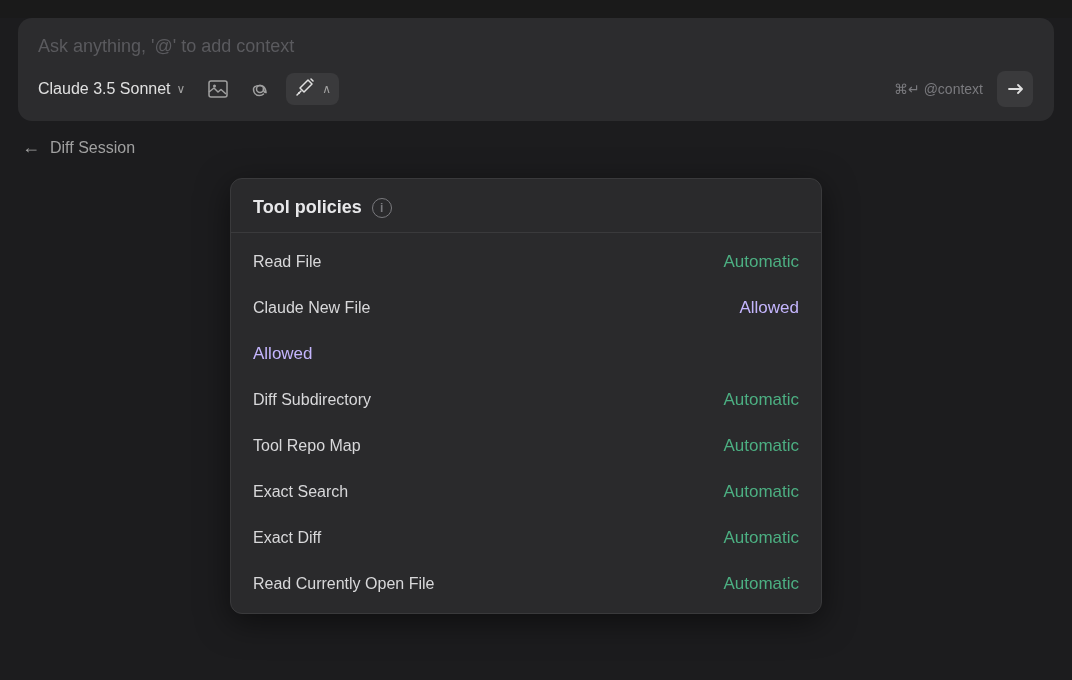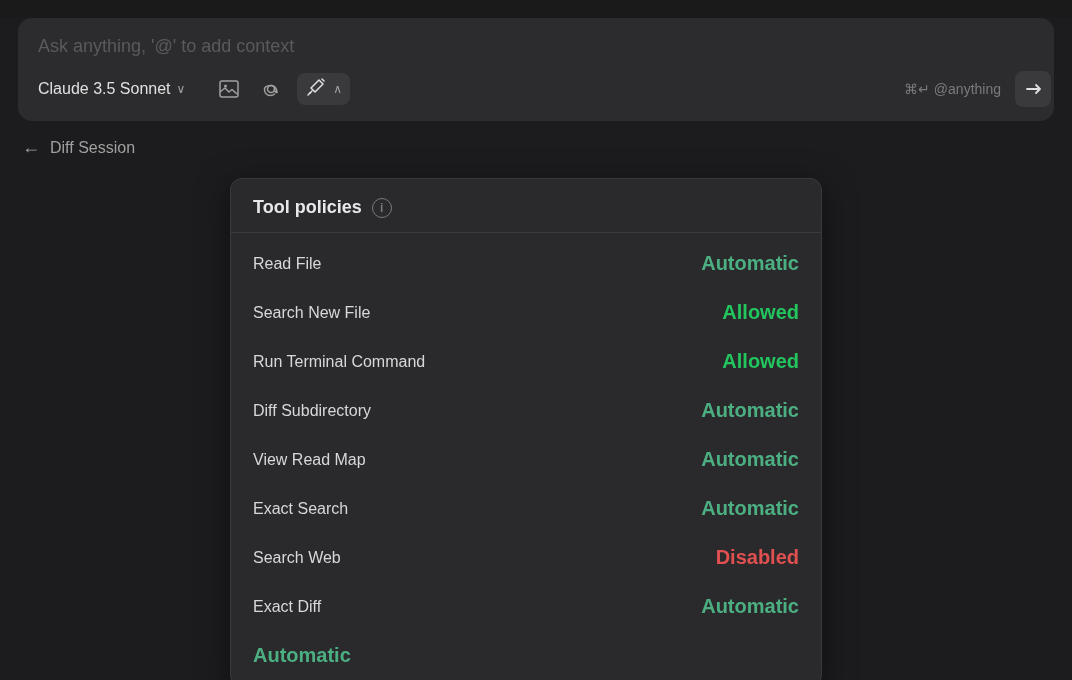--- a/index.html
+++ b/index.html
@@ -22,40 +22,40 @@
       height: 680px;
       background-color: #1c1c1e;
       position: relative;
     }
 
     
     .input-area {
       margin: 18px 18px 0 18px;
       background-color: #2c2c2e;
       border-radius: 14px;
-      padding: 18px 3px 14px 20px;
+      padding: 18px 21px 14px 20px;
     }
 
     .input-placeholder {
       font-size: 18px;
       color: #5a5a5e;
       margin-bottom: 14px;
       font-weight: 400;
     }
 
     .toolbar-row {
       display: flex;
       align-items: center;
       justify-content: space-between;
     }
 
     .toolbar-left {
       display: flex;
       align-items: center;
-      gap: 28px;
+      gap: 17px;
     }
 
     .model-selector {
       display: flex;
       align-items: center;
       gap: 6px;
       color: #e0e0e0;
       font-size: 16px;
       font-weight: 500;
       cursor: pointer;
@@ -196,30 +196,30 @@
       cursor: pointer;
     }
 
     .policy-name {
       font-size: 16px;
       color: #d8d8da;
       font-weight: 400;
     }
 
     .policy-status {
-      font-size: 20px;
-      font-weight: 700;
+      font-size: 17px;
+      font-weight: 400;
     }
 
     .status-automatic {
       color: #4caf82;
     }
 
     .status-allowed {
-      color: #22c55e;
+      color: #c4b5fd;
     }
 
     .status-disabled {
       color: #e05050;
     }
   </style>
 </head>
 <body>
 
 <div class="main-container">
@@ -258,21 +258,21 @@
                 <circle cx="5" cy="17" r="1" fill="#e0e0e0"></circle>
               </svg>
             </span>
             <span class="chevron-up">∧</span>
           </div>
         </div>
       </div>
       <div class="toolbar-right">
         <div class="kbd-shortcut">
           <span>⌘↵</span>
-          <span>@anything</span>
+          <span>@context</span>
         </div>
         <div class="submit-btn">
           <svg width="18" height="18" viewBox="0 0 18 18" fill="none" xmlns="http://www.w3.org/2000/svg">
             <path d="M3 9h12M12 5l4 4-4 4" stroke="#e0e0e0" stroke-width="1.8" stroke-linecap="round" stroke-linejoin="round"></path>
           </svg>
         </div>
       </div>
     </div>
   </div>
 
@@ -287,46 +287,42 @@
       <div class="info-icon">
         <span>i</span>
       </div>
     </div>
     <div class="policy-list" id="policy-list">
     <div class="policy-row">
           <span class="policy-name">Read File</span>
           <span class="policy-status status-automatic">Automatic</span>
         </div>
         <div class="policy-row">
-          <span class="policy-name">Search New File</span>
+          <span class="policy-name">Claude New File</span>
           <span class="policy-status status-allowed">Allowed</span>
         </div>
         <div class="policy-row">
-          <span class="policy-name">Run Terminal Command</span>
           <span class="policy-status status-allowed">Allowed</span>
         </div>
         <div class="policy-row">
           <span class="policy-name">Diff Subdirectory</span>
           <span class="policy-status status-automatic">Automatic</span>
         </div>
         <div class="policy-row">
-          <span class="policy-name">View Read Map</span>
+          <span class="policy-name">Tool Repo Map</span>
           <span class="policy-status status-automatic">Automatic</span>
         </div>
         <div class="policy-row">
           <span class="policy-name">Exact Search</span>
           <span class="policy-status status-automatic">Automatic</span>
         </div>
         <div class="policy-row">
-          <span class="policy-name">Search Web</span>
-          <span class="policy-status status-disabled">Disabled</span>
-        </div>
-        <div class="policy-row">
           <span class="policy-name">Exact Diff</span>
           <span class="policy-status status-automatic">Automatic</span>
         </div>
         <div class="policy-row">
+          <span class="policy-name">Read Currently Open File</span>
           <span class="policy-status status-automatic">Automatic</span>
         </div>
       </div>
   </div>
 
 </div>
 
 </body></html>

